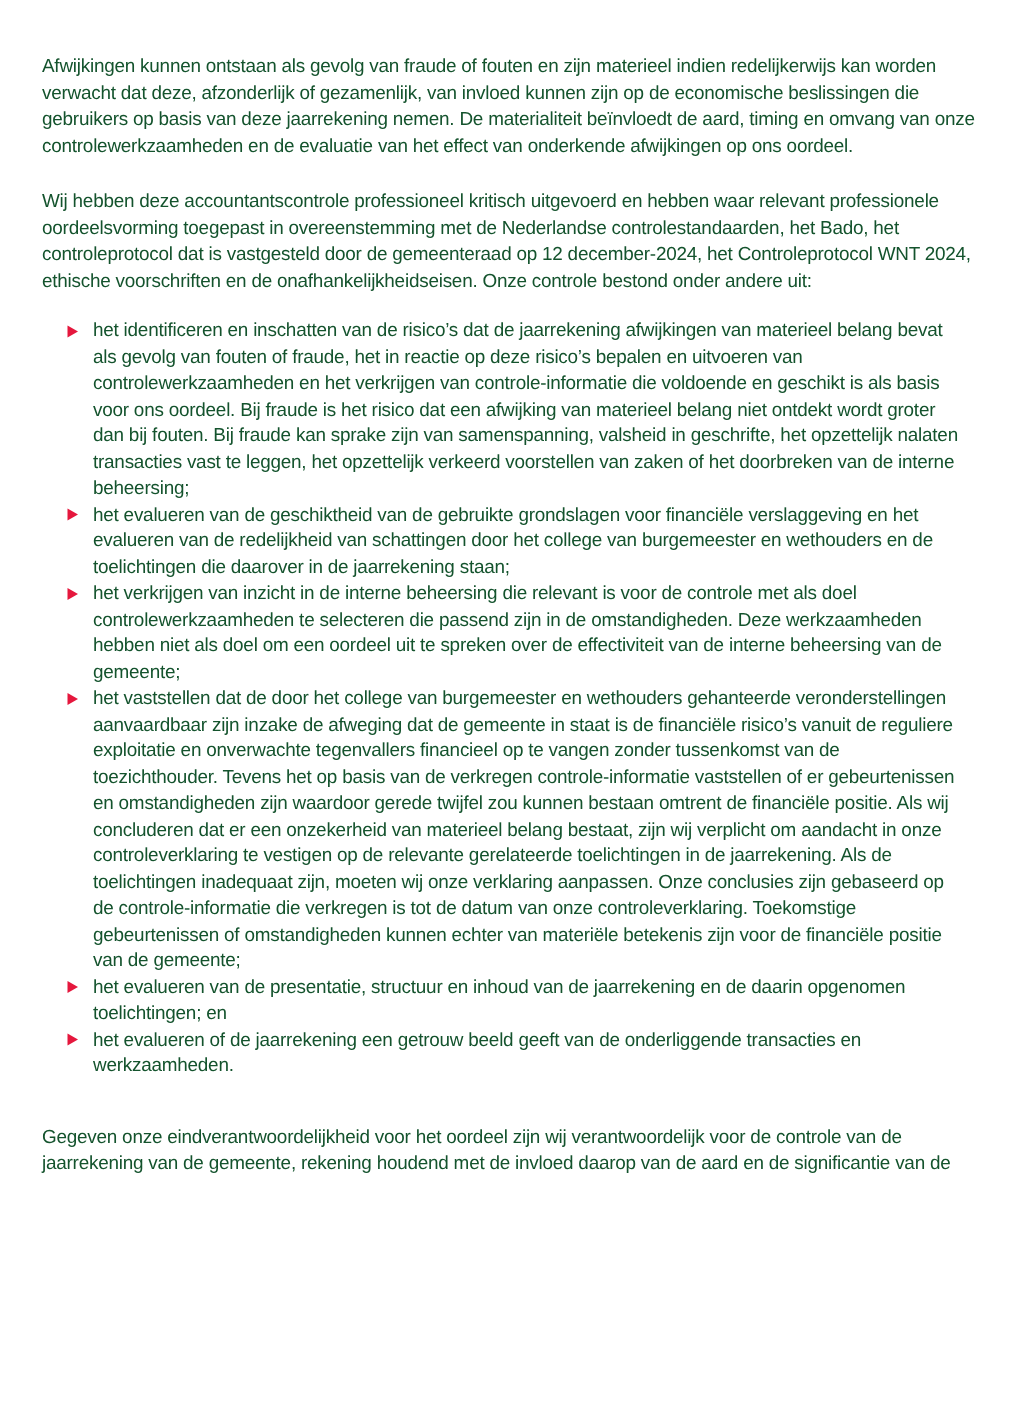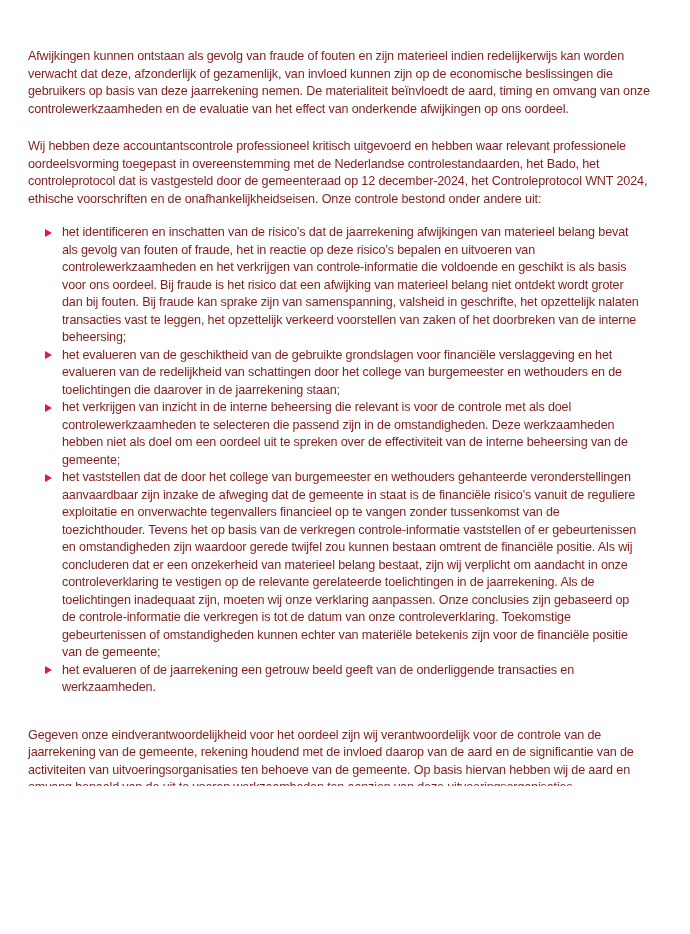--- a/index.html
+++ b/index.html
@@ -6,26 +6,26 @@
     margin: 0;
     padding: 0;
     background: #ffffff;
   }
   .page {
     position: relative;
     width: 690px;
     height: 786px;
     background: #ffffff;
     box-sizing: border-box;
-    padding: 48px 30px 0 28px;
+    padding: 36px 30px 0 28px;
     font-family: "Liberation Sans", "DejaVu Sans", sans-serif;
     font-size: 12.6px;
     line-height: 17.5px;
     letter-spacing: -0.15px;
-    color: #7f1d1d;
+    color: #14532d;
     overflow: hidden;
   }
   .page p {
     margin: 0;
   }
   .para-gap {
     margin-top: 20px !important;
   }
   .para-gap-large {
     margin-top: 30px !important;
@@ -71,19 +71,23 @@
     <li>
       <span class="tri-marker"></span>
       <span>het verkrijgen van inzicht in de interne beheersing die relevant is voor de controle met als doel controlewerkzaamheden te selecteren die passend zijn in de omstandigheden. Deze werkzaamheden hebben niet als doel om een oordeel uit te spreken over de effectiviteit van de interne beheersing van de gemeente;</span>
     </li>
     <li>
       <span class="tri-marker"></span>
       <span>het vaststellen dat de door het college van burgemeester en wethouders gehanteerde veronderstellingen aanvaardbaar zijn inzake de afweging dat de gemeente in staat is de financiële risico’s vanuit de reguliere exploitatie en onverwachte tegenvallers financieel op te vangen zonder tussenkomst van de toezichthouder. Tevens het op basis van de verkregen controle-informatie vaststellen of er gebeurtenissen en omstandigheden zijn waardoor gerede twijfel zou kunnen bestaan omtrent de financiële positie. Als wij concluderen dat er een onzekerheid van materieel belang bestaat, zijn wij verplicht om aandacht in onze controleverklaring te vestigen op de relevante gerelateerde toelichtingen in de jaarrekening. Als de toelichtingen inadequaat zijn, moeten wij onze verklaring aanpassen. Onze conclusies zijn gebaseerd op de controle-informatie die verkregen is tot de datum van onze controleverklaring. Toekomstige gebeurtenissen of omstandigheden kunnen echter van materiële betekenis zijn voor de financiële positie van de gemeente;</span>
     </li>
     <li>
       <span class="tri-marker"></span>
+      <span>het evalueren van de presentatie, structuur en inhoud van de jaarrekening en de daarin opgenomen toelichtingen; en</span>
+    </li>
+    <li>
+      <span class="tri-marker"></span>
       <span>het evalueren of de jaarrekening een getrouw beeld geeft van de onderliggende transacties en werkzaamheden.</span>
     </li>
   </ul>
 
   <p class="para-gap-large">Gegeven onze eindverantwoordelijkheid voor het oordeel zijn wij verantwoordelijk voor de controle van de jaarrekening van de gemeente, rekening houdend met de invloed daarop van de aard en de significantie van de activiteiten van uitvoeringsorganisaties ten behoeve van de gemeente. Op basis hiervan hebben wij de aard en omvang bepaald van de uit te voeren werkzaamheden ten aanzien van deze uitvoeringsorganisaties.</p>
 
 </div>
 
 </body></html>

